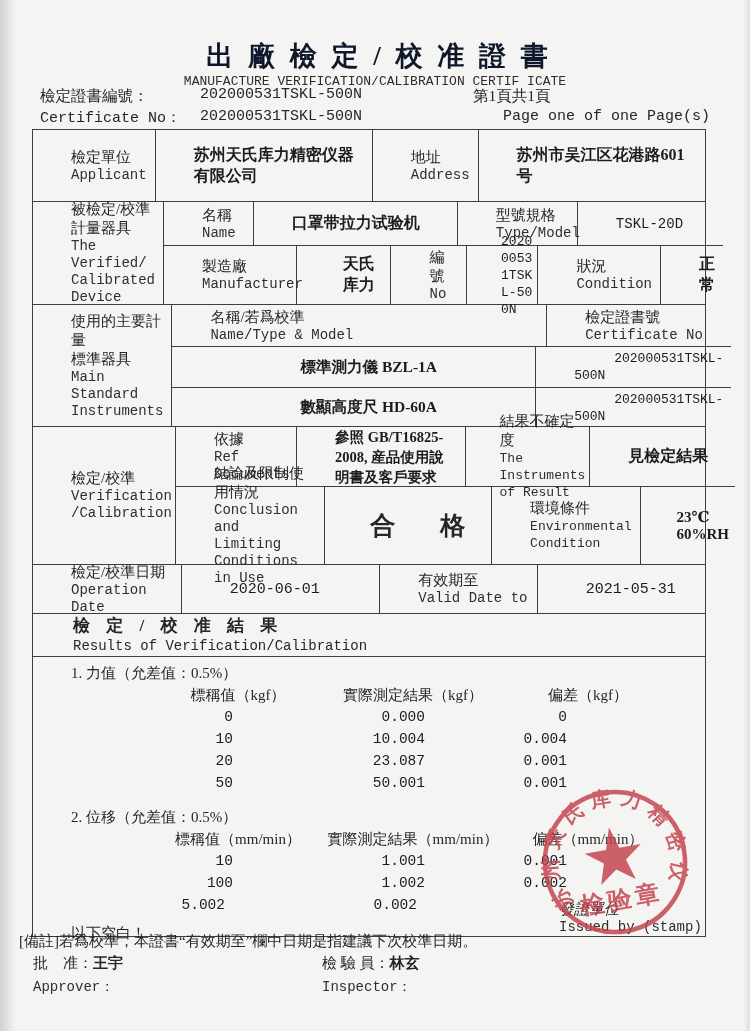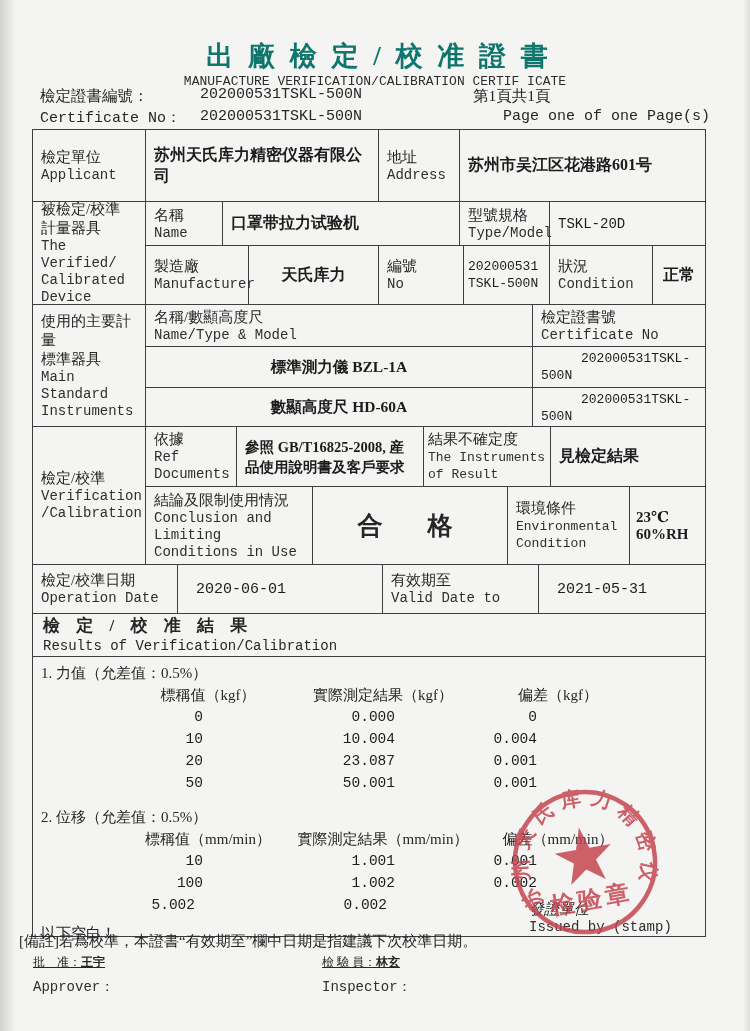--- a/index.html
+++ b/index.html
@@ -8,33 +8,33 @@
     background:#f4f4f2;
     font-family:"Liberation Serif","DejaVu Serif",serif;
     color:#262626;overflow:hidden;
   }
   .edge-l{position:absolute;left:0;top:0;bottom:0;width:16px;
     background:linear-gradient(to right,#d2d2d0,rgba(244,244,242,0));}
   .edge-r{position:absolute;right:0;top:0;bottom:0;width:7px;
     background:linear-gradient(to left,#dedddb,rgba(244,244,242,0));}
   .mono{font-family:"Liberation Mono","DejaVu Sans Mono",monospace;}
   .title{position:absolute;top:38px;left:8px;right:0;text-align:center;
-    font-size:27px;font-weight:700;letter-spacing:4px;color:#0f766e;}
+    font-size:27px;font-weight:700;letter-spacing:4px;color:#0f172a;}
   .subtitle{position:absolute;top:74px;left:0;right:0;text-align:center;
     font-size:13px;color:#2c2c2c;}
   .hrow{position:absolute;left:0;right:0;height:20px;}
   .hrow span{position:absolute;white-space:nowrap;}
   .h-cn{font-size:15.5px;}
   .h-val{font-size:15px;}
   
   .tbl{position:absolute;left:32px;top:129px;width:672px;border:1.5px solid #3e3e3e;}
   .trow{display:flex;border-bottom:1px solid #3e3e3e;}
   .trow.last{border-bottom:none;}
   .cell{border-right:1px solid #3e3e3e;box-sizing:border-box;
-    padding:3px 8px;display:flex;flex-direction:column;justify-content:center;}
+    padding:3px 8px;display:flex;flex-direction:column;justify-content:center;margin-left:30px;}
   .cell.lastc{border-right:none;}
   .sub{display:flex;flex-direction:column;}
   .srow{display:flex;border-bottom:1px solid #3e3e3e;}
   .srow.last{border-bottom:none;justify-content:center;}
   .cn{font-size:15px;line-height:19px;}
   .en{font-family:"Liberation Mono","DejaVu Sans Mono",monospace;font-size:14px;line-height:17px;color:#2e2e2e;}
   .val-cn{font-size:16px;font-weight:600;color:#1c1c1c;}
   .val-mono{font-family:"Liberation Mono","DejaVu Sans Mono",monospace;font-size:14px;color:#1c1c1c;}
   .center{align-items:center;text-align:center;}
   .wrapall{word-break:break-all;}
@@ -50,21 +50,21 @@
     text-align:right;line-height:22px;color:#1c1c1c;}
   .gc.c1{padding-right:80px;}
   .gc.c2{padding-right:88px;}
   .gc.c3{padding-right:96px;}
   .endnote{font-size:15px;padding-left:8px;margin-top:8px;}
   .issued{position:absolute;left:496px;top:243px;line-height:20px;}
   .issued .cn{font-size:15px;font-style:italic;}
   .stamp{position:absolute;left:470px;top:119px;pointer-events:none;}
   
   .fnote{position:absolute;left:19px;top:932px;font-size:15px;}
-  .sig{position:absolute;font-size:12px;white-space:nowrap;text-decoration:underline;}
+  .sig{position:absolute;font-size:15px;white-space:nowrap;}
   .sig .name{font-weight:600;}
   .sig-en{position:absolute;font-family:"Liberation Mono","DejaVu Sans Mono",monospace;
     font-size:14px;white-space:nowrap;color:#2e2e2e;}
   .rt-cn{font-size:17px;font-weight:600;letter-spacing:6px;line-height:22px;}
   .rt-en{font-family:"Liberation Mono","DejaVu Sans Mono",monospace;font-size:14px;line-height:18px;}
 </style>
 </head>
 <body>
 
 <div class="paper">
@@ -158,21 +158,21 @@
     <div class="trow" style="height:121px">
       <div class="cell" style="width:113px">
         <div class="cn">使用的主要計量</div>
         <div class="cn">標準器具</div>
         <div class="en">Main Standard</div>
         <div class="en">Instruments</div>
       </div>
       <div class="sub" style="width:559px">
         <div class="srow" style="height:41px">
           <div class="cell" style="width:387px">
-            <div class="cn">名稱/數顯高度尺</div>
+            <div class="cn">名稱/若爲校準</div>
             <div class="en">Name/Type &amp; Model</div>
           </div>
           <div class="cell lastc" style="width:172px">
             <div class="cn">檢定證書號</div>
             <div class="en">Certificate No</div>
           </div>
         </div>
         <div class="srow" style="height:40px">
           <div class="cell center" style="width:387px">
             <div class="val-cn" style="font-size:15.5px">標準測力儀 BZL-1A</div>

